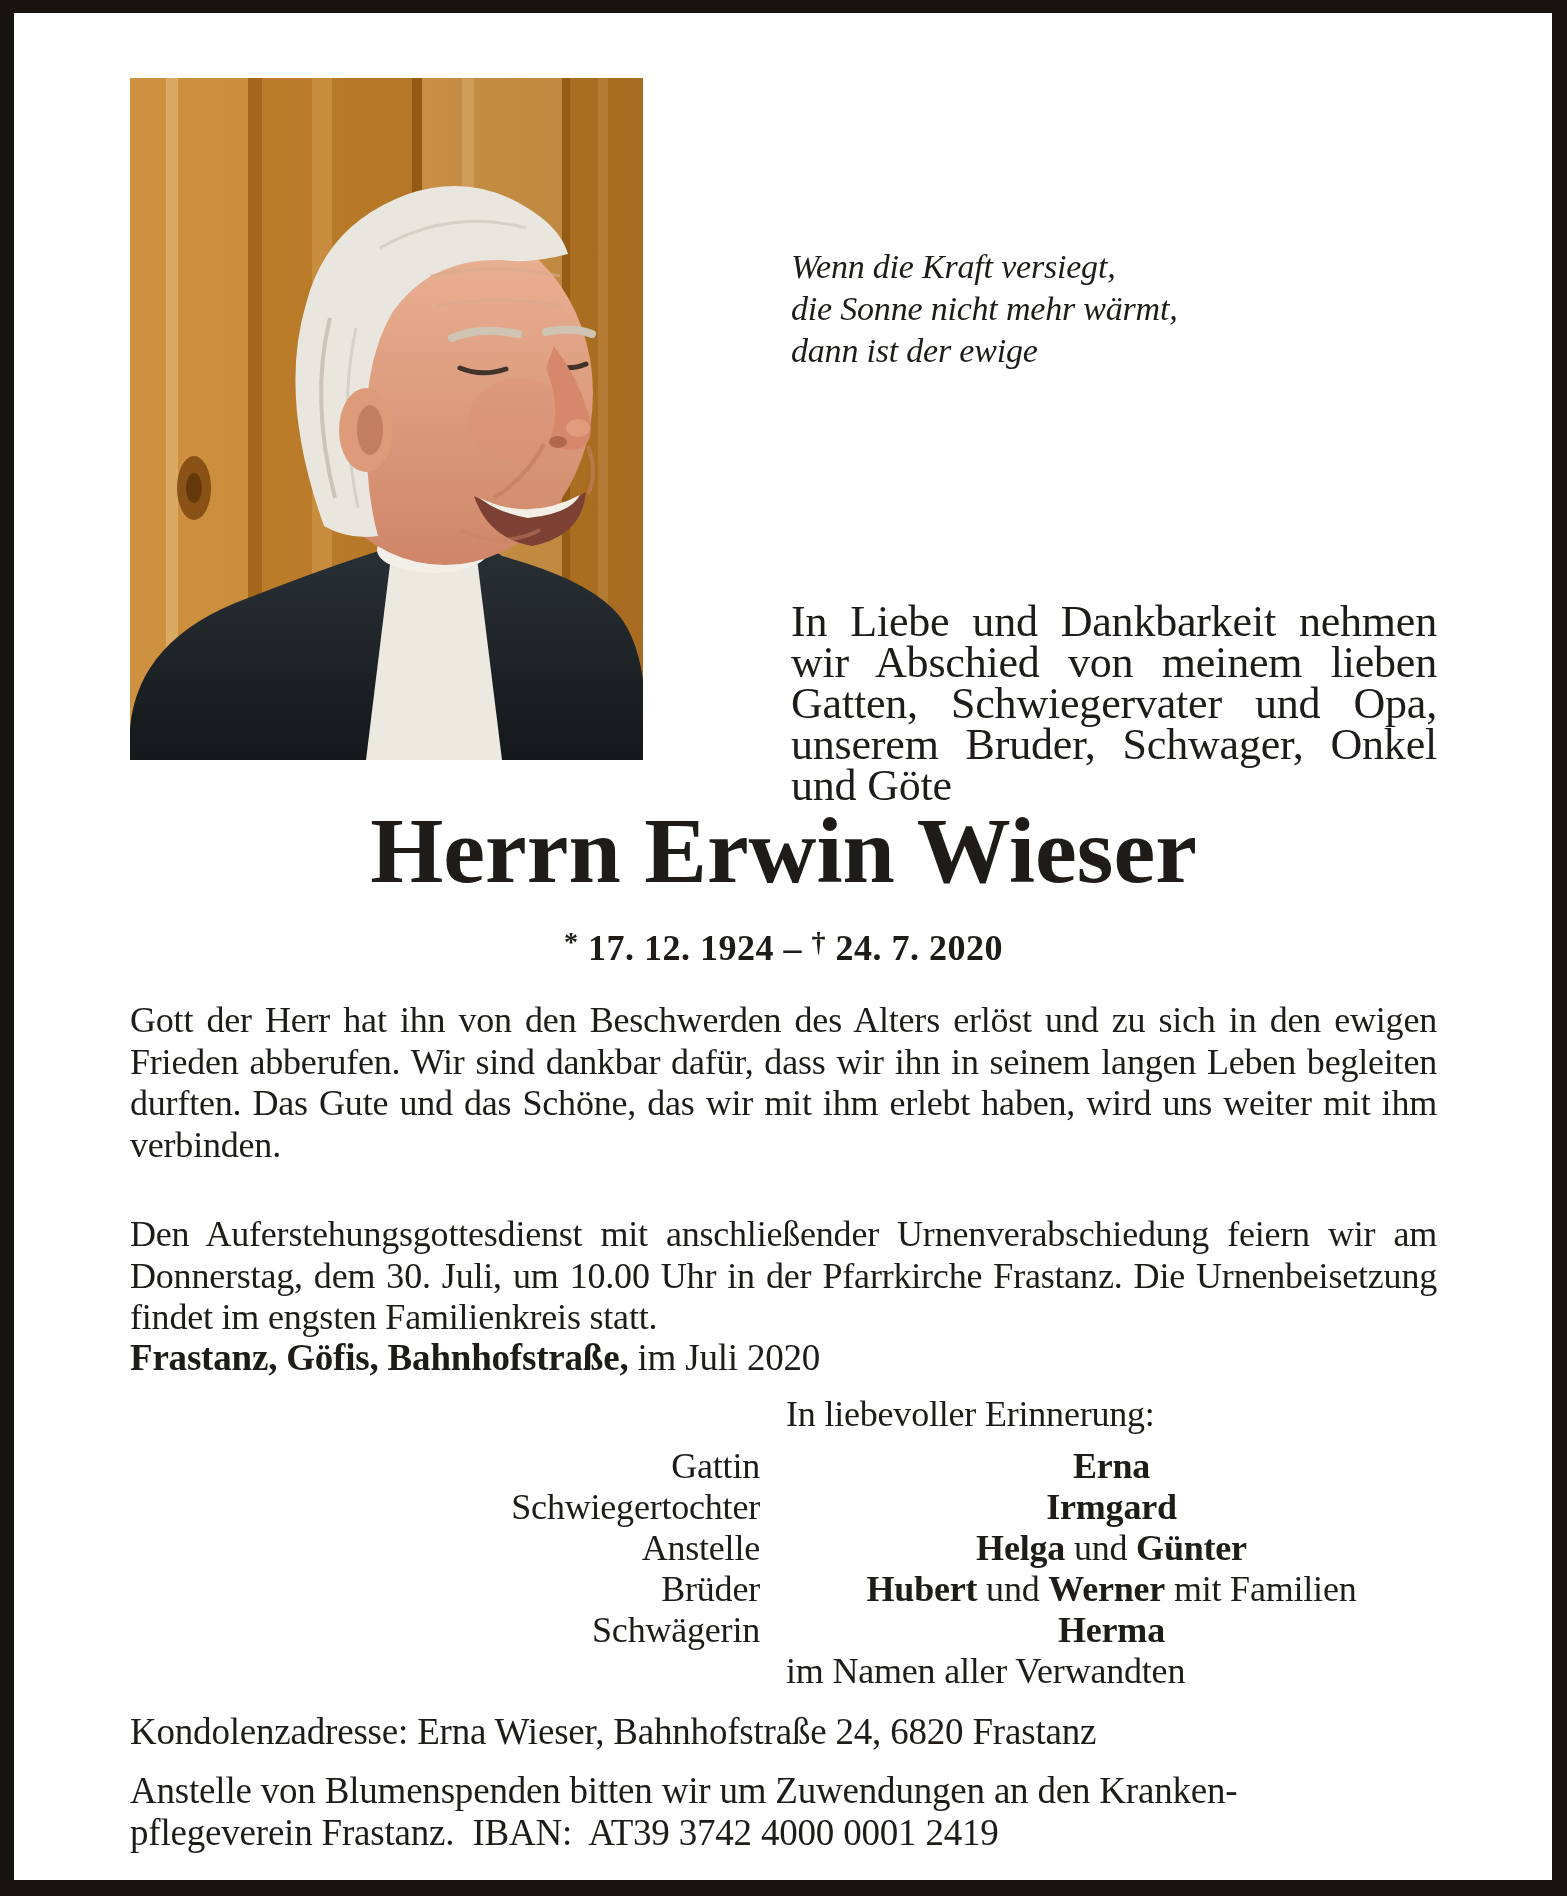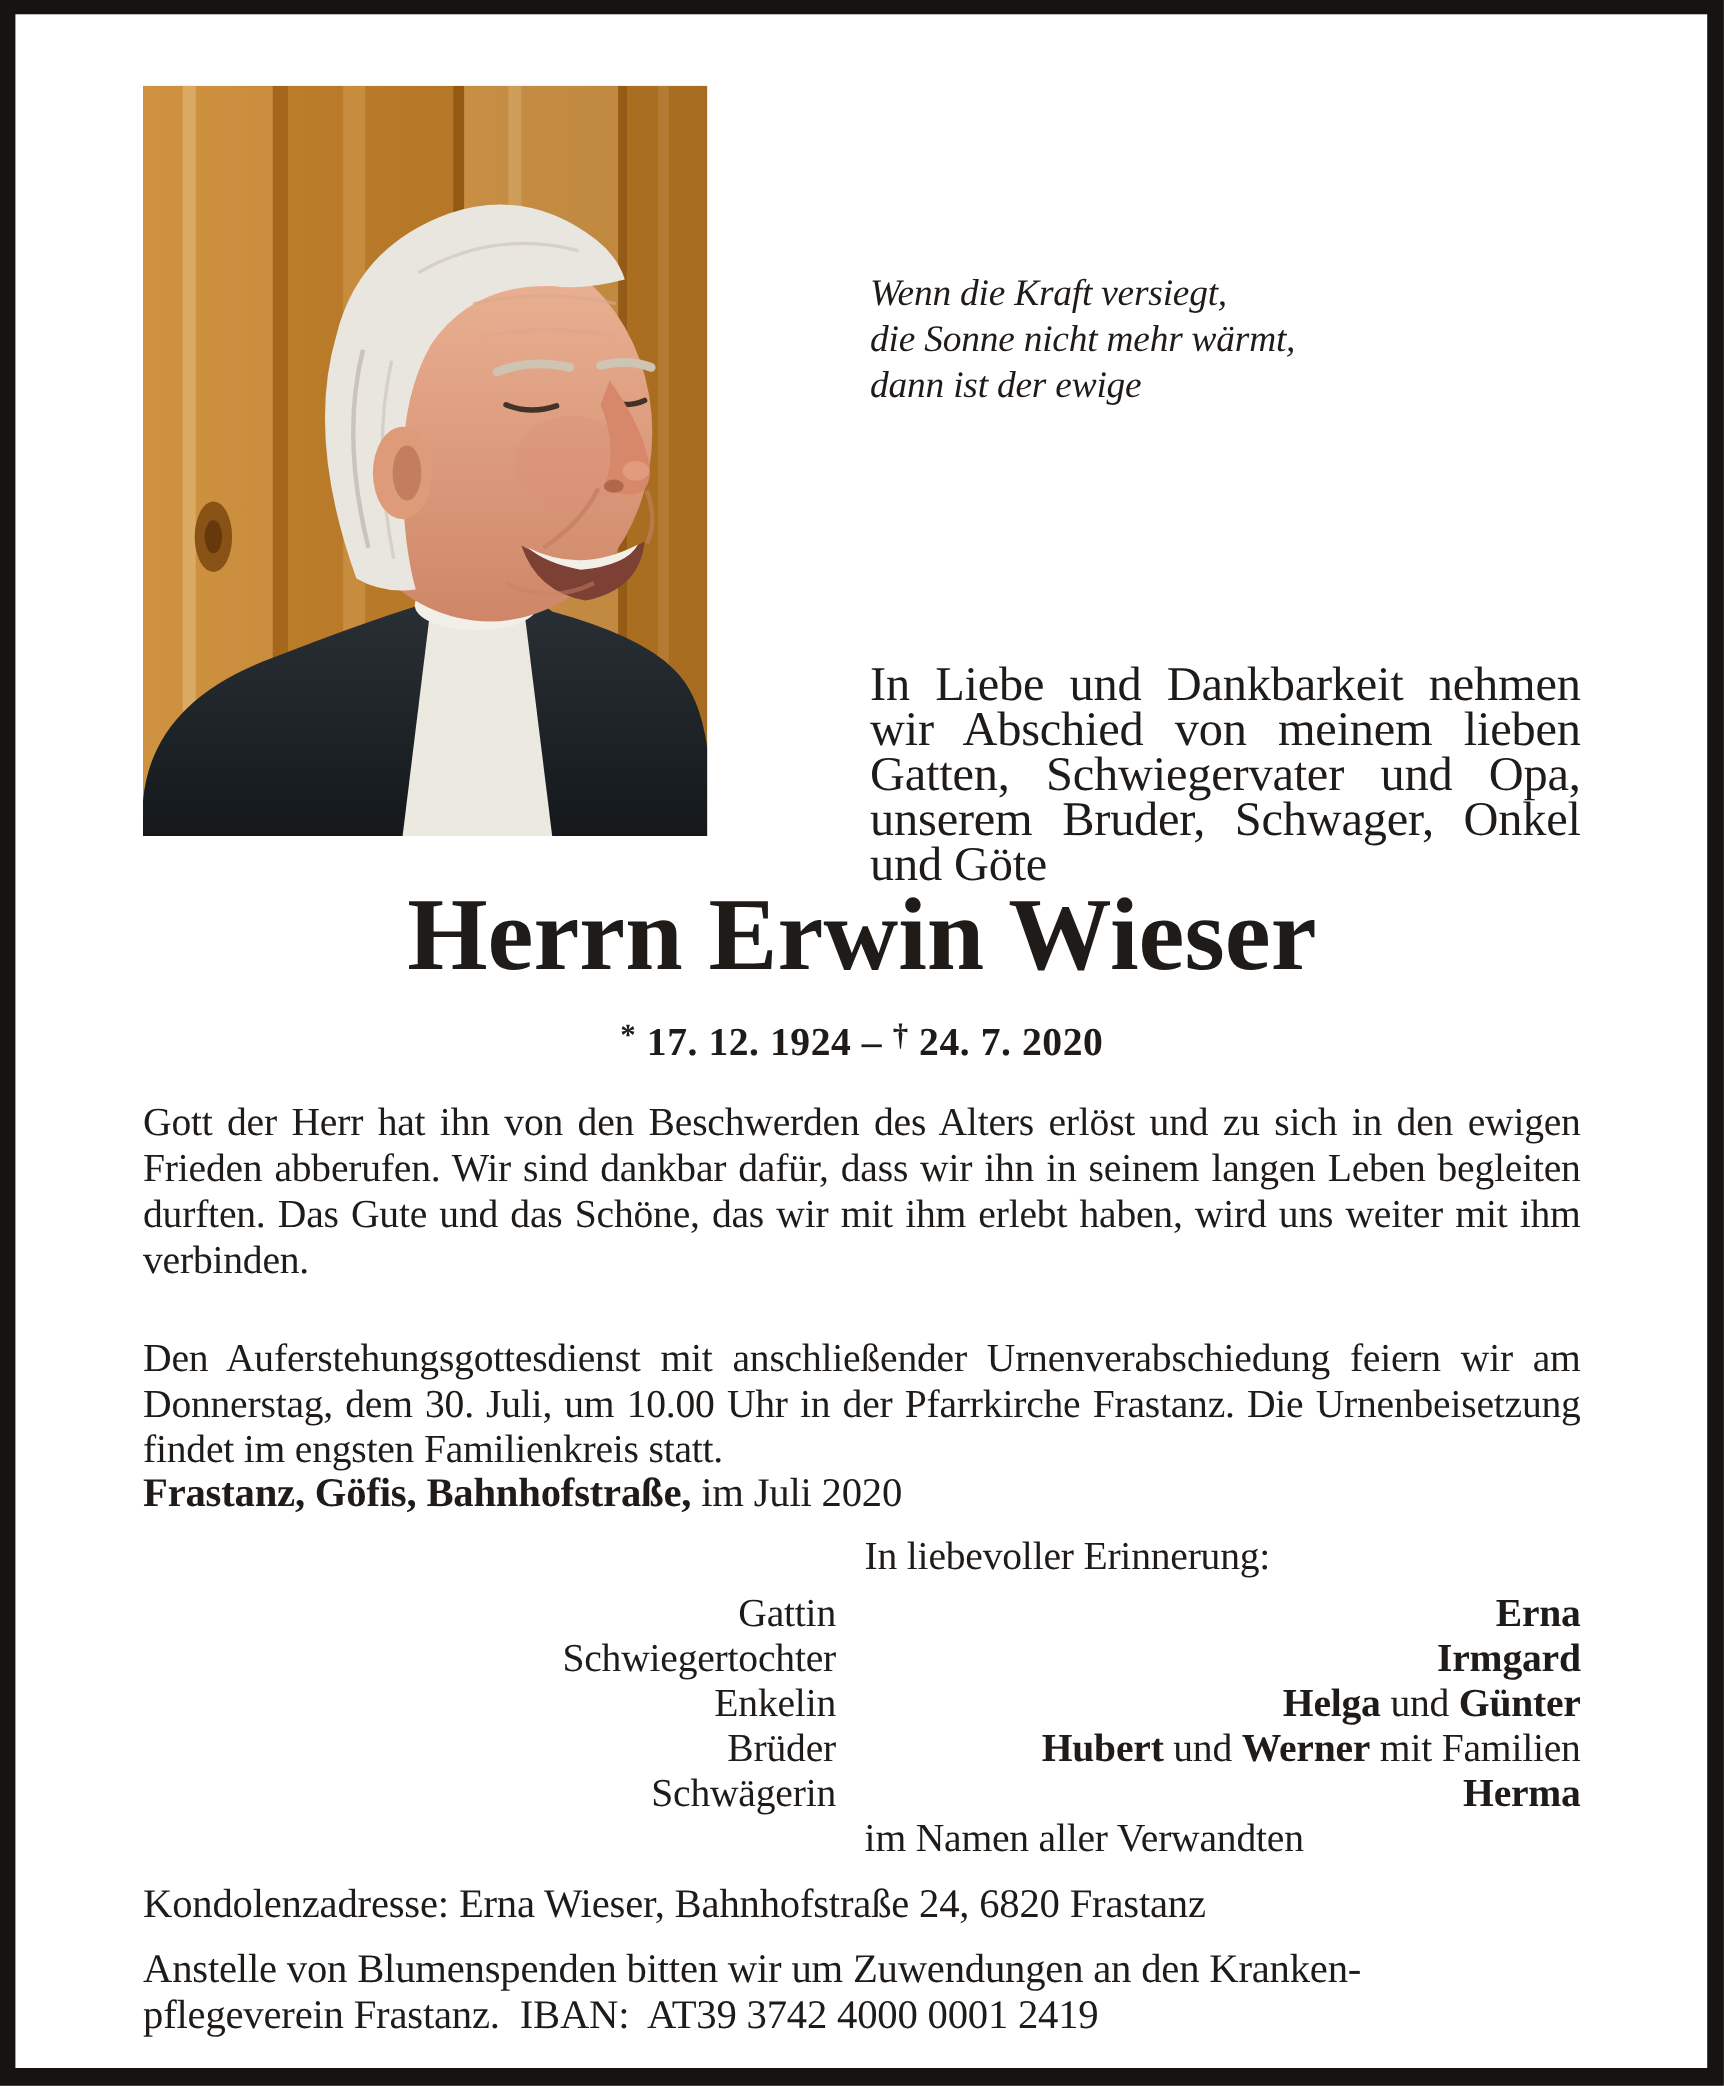--- a/index.html
+++ b/index.html
@@ -87,21 +87,21 @@
   .rem {
     left: 130px; top: 1394px;
     width: 1307px;
     font-size: 36px;
     line-height: 41px;
     letter-spacing: -0.2px;
   }
   .rem-header { margin-left: 656px; margin-bottom: 11px; }
   .rem-row { display: flex; }
   .rem-label { width: 630px; text-align: right; flex: 0 0 auto; }
-  .rem-name { margin-left: 26px; text-align: right; flex: 1 1 auto; }
+  .rem-name { margin-left: 26px; text-align: center; flex: 1 1 auto; }
   .rem-footer { margin-left: 656px; }
 
   .condolence {
     left: 130px; top: 1710px;
     width: 1307px;
     font-size: 37px;
     letter-spacing: -0.2px;
   }
 
   .donation {
@@ -230,21 +230,21 @@
 
     <div class="rem-row">
       <div class="rem-label">Gattin</div>
       <div class="rem-name"><span class="b">Erna</span><span></span><span class="b"></span><span></span></div>
     </div>
     <div class="rem-row">
       <div class="rem-label">Schwiegertochter</div>
       <div class="rem-name"><span class="b">Irmgard</span><span></span><span class="b"></span><span></span></div>
     </div>
     <div class="rem-row">
-      <div class="rem-label">Enkelin</div>
+      <div class="rem-label">Anstelle</div>
       <div class="rem-name"><span class="b">Helga</span><span> und </span><span class="b">Günter</span><span></span></div>
     </div>
     <div class="rem-row">
       <div class="rem-label">Brüder</div>
       <div class="rem-name"><span class="b">Hubert</span><span> und </span><span class="b">Werner</span><span> mit Familien</span></div>
     </div>
     <div class="rem-row">
       <div class="rem-label">Schwägerin</div>
       <div class="rem-name"><span class="b">Herma</span><span></span><span class="b"></span><span></span></div>
     </div>

